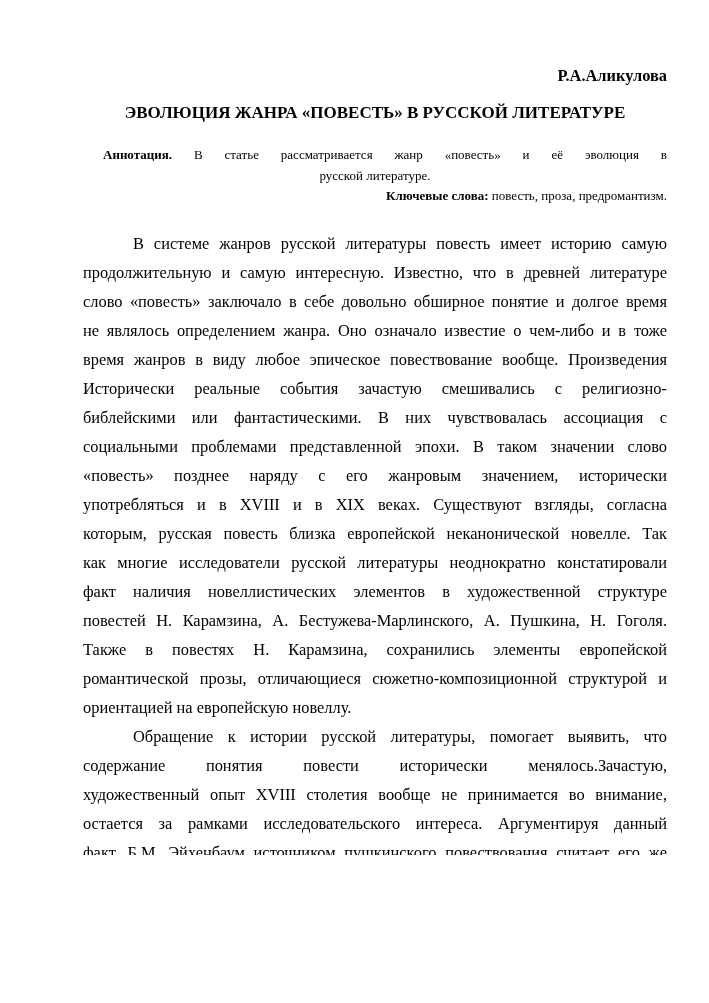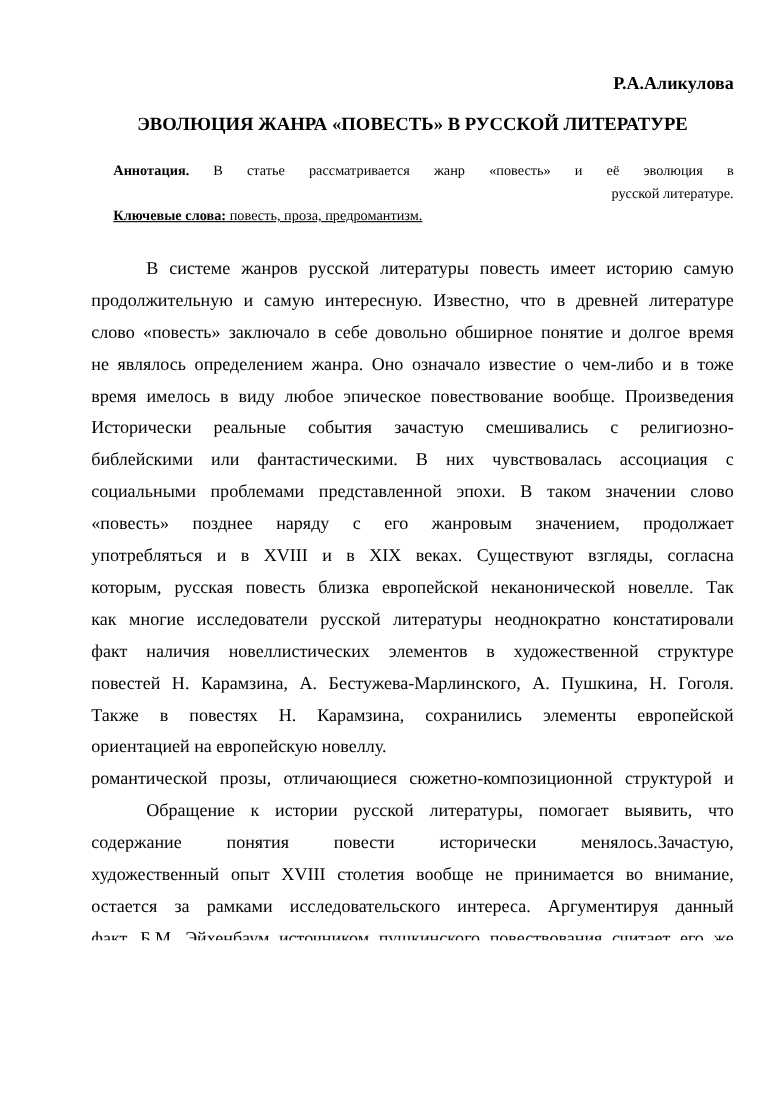--- a/index.html
+++ b/index.html
@@ -42,26 +42,25 @@
     margin-top: 21px;
     font-size: 13px;
     line-height: 20.5px;
   }
   .ann-line-just {
     text-align: justify;
     text-align-last: justify;
     text-indent: 20px;
   }
   .ann-line-plain {
-    text-align: right;
+    text-align: center;
   }
   .kw-line {
     text-indent: 20px;
-    text-align: left;
-    text-decoration: underline;
+    text-align: right;
   }
   .bold {
     font-weight: bold;
   }
   .body-text {
     margin-top: 22px;
     font-size: 16.4px;
     line-height: 29px;
   }
   .line {
@@ -95,33 +94,33 @@
       <div class="kw-line"><span class="bold">Ключевые слова:</span><span> повесть, проза, предромантизм.</span></div>
     </div>
 
     <div class="body-text">
 
       <div>
         <div class="line indent">В системе жанров русской литературы повесть имеет историю самую</div>
         <div class="line">продолжительную и самую интересную. Известно, что в древней литературе</div>
         <div class="line">слово «повесть» заключало в себе довольно обширное понятие и долгое время</div>
         <div class="line">не являлось определением жанра. Оно означало известие о чем-либо и в тоже</div>
-        <div class="line">время имелось в виду любое эпическое повествование вообще. Произведения</div>
+        <div class="line">время жанров в виду любое эпическое повествование вообще. Произведения</div>
         <div class="line">Исторически реальные события зачастую смешивались с религиозно-</div>
         <div class="line">библейскими или фантастическими. В них чувствовалась ассоциация с</div>
         <div class="line">социальными проблемами представленной эпохи. В таком значении слово</div>
-        <div class="line">«повесть» позднее наряду с его жанровым значением, продолжает</div>
+        <div class="line">«повесть» позднее наряду с его жанровым значением, исторически</div>
         <div class="line">употребляться и в XVIII и в XIX веках. Существуют взгляды, согласна</div>
         <div class="line">которым, русская повесть близка европейской неканонической новелле. Так</div>
         <div class="line">как многие исследователи русской литературы неоднократно констатировали</div>
         <div class="line">факт наличия новеллистических элементов в художественной структуре</div>
         <div class="line">повестей Н. Карамзина, А. Бестужева-Марлинского, А. Пушкина, Н. Гоголя.</div>
         <div class="line">Также в повестях Н. Карамзина, сохранились элементы европейской</div>
+        <div class="line">романтической прозы, отличающиеся сюжетно-композиционной структурой и</div>
         <div class="line final">ориентацией на европейскую новеллу.</div>
-        <div class="line">романтической прозы, отличающиеся сюжетно-композиционной структурой и</div>
       </div>
 
       <div>
         <div class="line indent">Обращение к истории русской литературы, помогает выявить, что</div>
         <div class="line">содержание понятия повести исторически менялось.Зачастую,</div>
         <div class="line">художественный опыт XVIII столетия вообще не принимается во внимание,</div>
         <div class="line">остается за рамками исследовательского интереса. Аргументируя данный</div>
         <div class="line">факт, Б.М. Эйхенбаум источником пушкинского повествования считает его же</div>
         <div class="line">собственную лирику: «Пушкин создавал свою прозу на основе своего же</div>
       </div>

